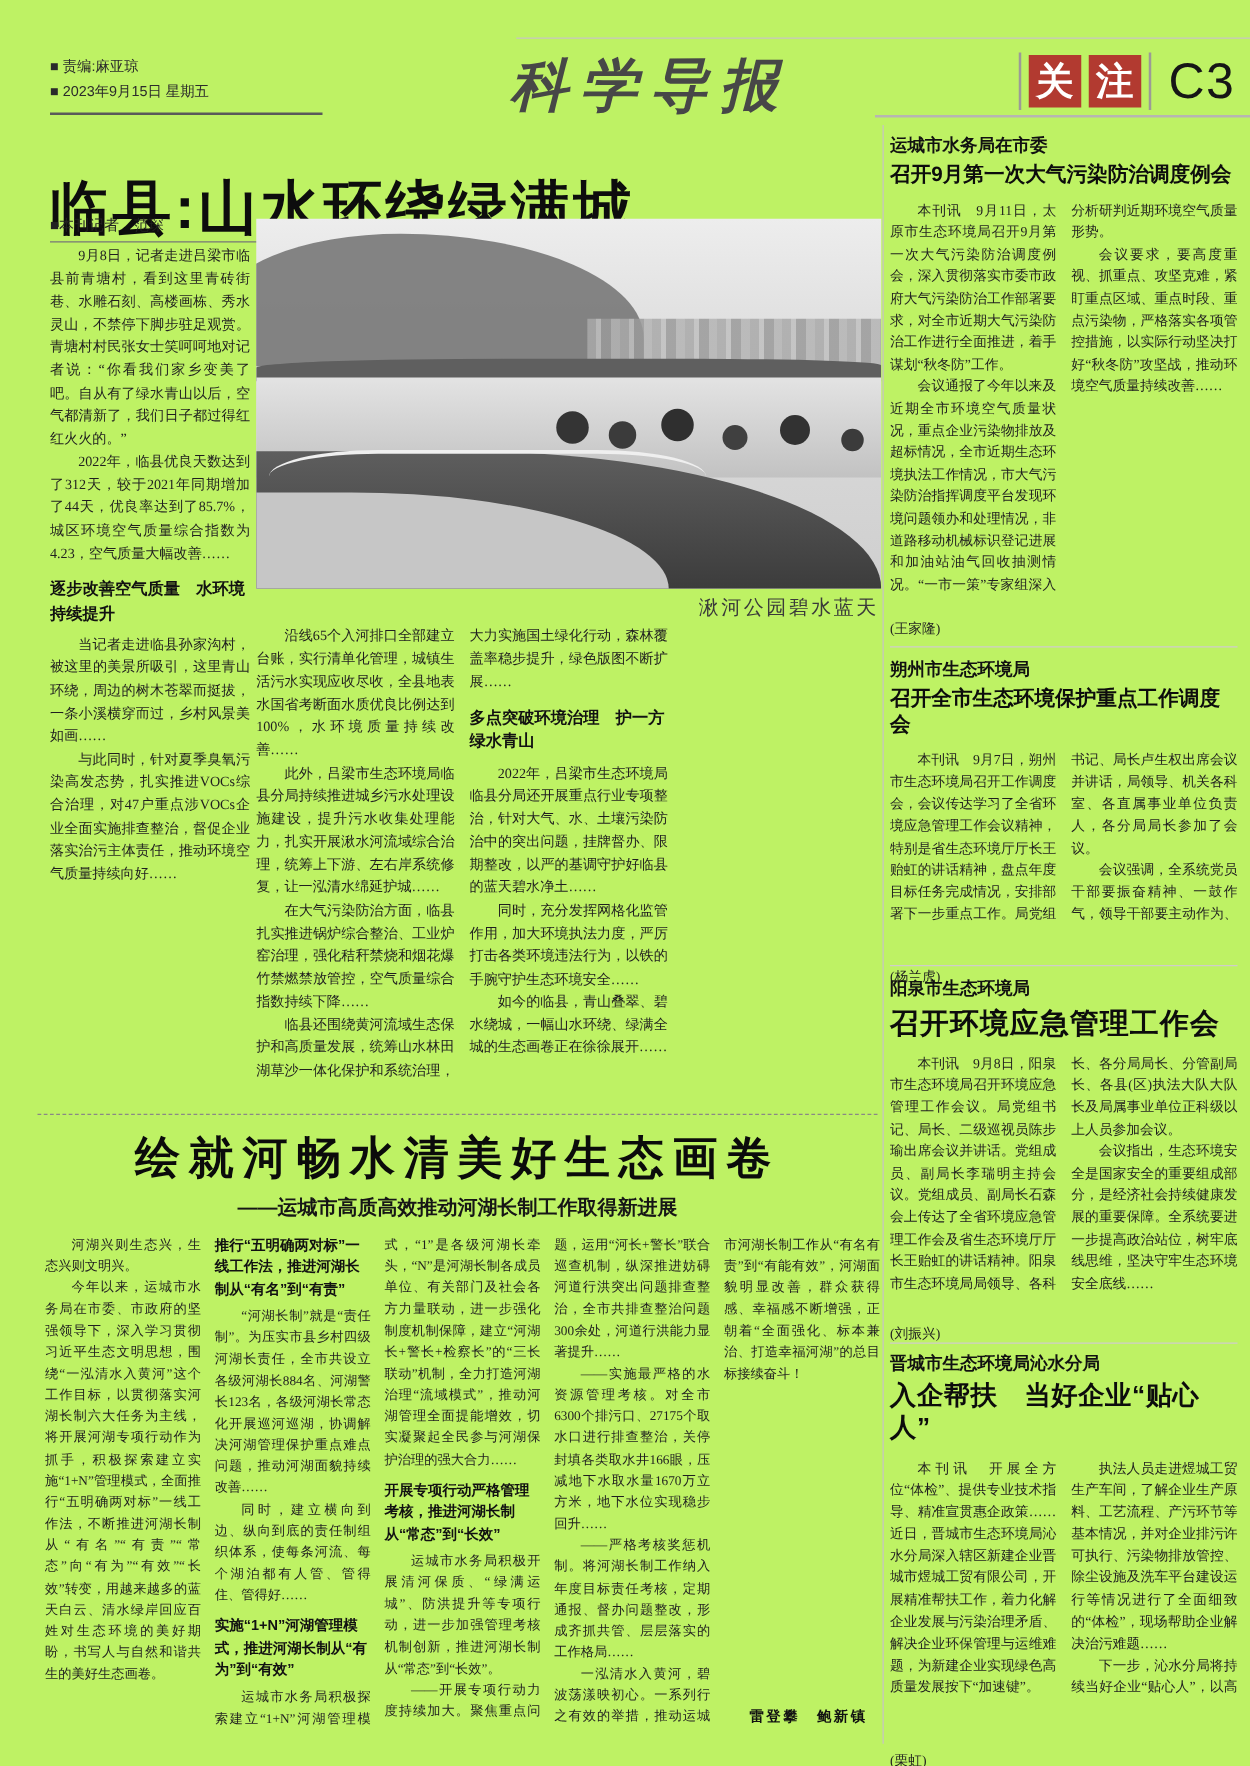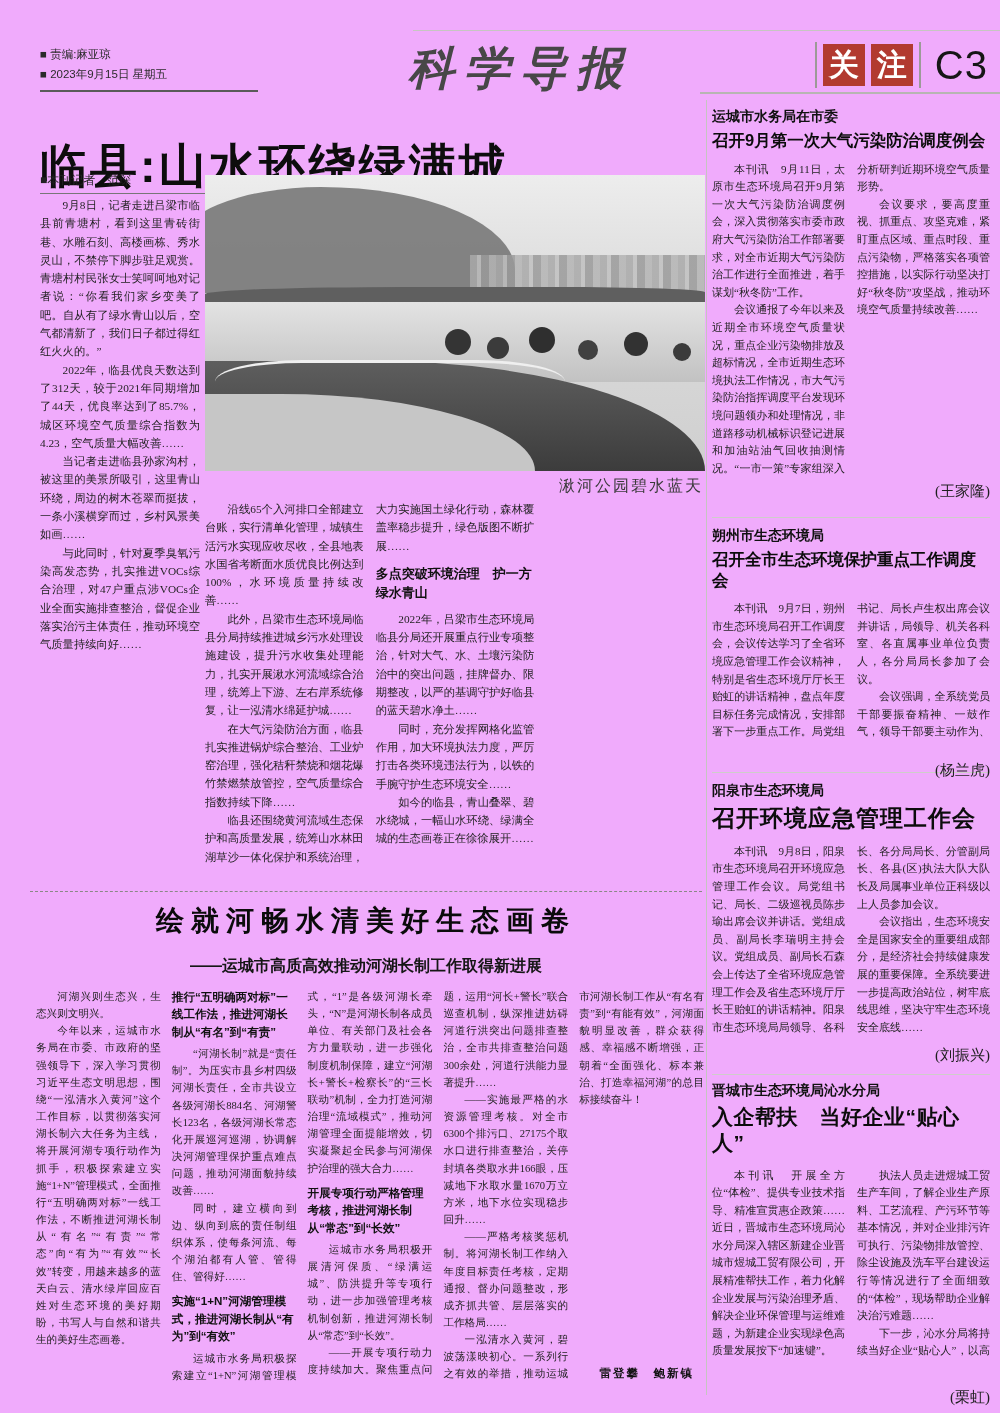--- a/index.html
+++ b/index.html
@@ -1,16 +1,16 @@
 <!DOCTYPE html>
 <html><head>
 <meta charset="utf-8">
 <style>
   html,body{margin:0;padding:0;background:#dcdad6;}
-  .page{position:relative;width:1000px;height:1413px;margin:0 auto;background:#f0abfc;
+  .page{position:relative;width:1000px;height:1413px;margin:0 auto;background:#bef264;
         font-family:"Liberation Serif","DejaVu Serif",serif;color:#1c1c1c;overflow:hidden;}
   
   .hd-left{position:absolute;left:40px;top:44px;width:218px;padding-bottom:6px;
            border-bottom:2px solid #5a5a5a;font-family:"Liberation Sans","DejaVu Sans",sans-serif;
            font-size:11.5px;color:#2b2b2b;line-height:1.75;}
   .hd-rule-top{position:absolute;left:413px;top:30px;right:0;height:1px;background:#c7c5c2;}
   .hd-rule-right{position:absolute;left:700px;top:92px;right:0;height:2px;background:#b7b5b2;}
   .masthead{position:absolute;left:408px;top:38px;font-size:46px;font-weight:bold;font-style:italic;
             color:#474747;letter-spacing:10px;font-family:"Liberation Serif","DejaVu Serif",serif;}
   .hd-right{position:absolute;top:42px;right:12px;display:flex;align-items:center;gap:6px;}
@@ -25,21 +25,21 @@
            letter-spacing:3px;color:#0d0d0d;font-family:"Liberation Sans","DejaVu Sans",sans-serif;}
   .m-byline{position:absolute;left:40px;top:172px;width:168px;font-size:12px;color:#222;
             border-bottom:1.5px solid #777;padding-bottom:4px;
             font-family:"Liberation Sans","DejaVu Sans",sans-serif;}
   .col-left{position:absolute;left:40px;top:196px;width:160px;height:686px;overflow:hidden;}
   .cols-bottom{position:absolute;left:205px;top:500px;width:500px;height:382px;overflow:hidden;
                column-count:3;column-gap:12px;column-fill:auto;}
   .para{margin:0;text-indent:2em;text-align:justify;font-size:11.3px;line-height:1.62;color:#1f1f1f;}
   .subhead{font-family:"Liberation Sans","DejaVu Sans",sans-serif;font-weight:700;font-size:13px;
            line-height:1.5;margin:9px 0 7px;color:#111;}
-  .credit{margin:3px 0 0;text-align:right;font-size:15px;color:#1f1f1f;}
+  .credit{margin:16px 0 0;font-size:11px;color:#1f1f1f;}
   
   .photo{position:absolute;left:205px;top:175px;width:500px;height:296px;overflow:hidden;
          background:linear-gradient(#ededed 0%,#dcdcdc 38%,#cfcfcf 100%);}
   .ph-hill{position:absolute;left:-6%;top:4%;width:68%;height:36%;background:#787878;
            border-radius:120% 160% 0 0/160% 220% 0 0;opacity:.9;}
   .ph-city{position:absolute;right:0;top:27%;width:47%;height:13%;opacity:.85;
            background:repeating-linear-gradient(90deg,#a9a9a9 0 7px,#c0c0c0 7px 11px,#9a9a9a 11px 19px,#b4b4b4 19px 26px);}
   .ph-treeline{position:absolute;left:0;top:38%;width:100%;height:6%;background:#5f5f5f;
                border-radius:40% 30% 0 0;}
   .ph-water{position:absolute;left:0;top:43%;width:100%;height:27%;
@@ -66,21 +66,21 @@
   .ra-title{font-family:"Liberation Sans","DejaVu Sans",sans-serif;font-weight:900;color:#0c0c0c;
             margin:0 0 10px;line-height:1.25;}
   .t-md{font-size:16.5px;letter-spacing:0;}
   .t-lg{font-size:23px;letter-spacing:1px;}
   .t-xl{font-size:21px;letter-spacing:0.5px;}
   .ra-body{column-count:2;column-gap:12px;column-fill:auto;overflow:hidden;}
   .ra-body .para{font-size:11px;line-height:1.6;}
   .h-a1{height:318px;} .h-a2{height:158px;} .h-a3{height:200px;} .h-a4{height:218px;}
   
   .b-title{position:absolute;left:40px;top:902px;width:652px;text-align:center;font-weight:900;
-           font-size:28px;letter-spacing:7px;color:#0b0b0b;}
+           font-size:36px;letter-spacing:7px;color:#0b0b0b;}
   .b-subtitle{position:absolute;left:40px;top:956px;width:652px;text-align:center;font-weight:700;
               font-size:16px;color:#161616;font-family:"Liberation Sans","DejaVu Sans",sans-serif;}
   .b-body{position:absolute;left:36px;top:988px;width:668px;height:398px;overflow:hidden;
           column-count:5;column-gap:11px;column-fill:auto;}
   .b-body .para{font-size:10.6px;line-height:1.62;}
   .b-body .subhead{font-size:11.6px;margin:7px 0 5px;}
   .b-credit{position:absolute;right:306px;top:1366px;font-weight:700;font-size:11.5px;color:#111;
             font-family:"Liberation Sans","DejaVu Sans",sans-serif;letter-spacing:2px;}
 </style>
 </head>
@@ -114,20 +114,21 @@
     <div class="ph-tree" style="left:48%;top:52%;"></div>
     <div class="ph-bank"></div>
     <div class="ph-path"></div>
     <div class="ph-rail"></div>
   </div>
   <div class="ph-caption">湫河公园碧水蓝天</div>
 
   <div class="col-left">
       <p class="para">9月8日，记者走进吕梁市临县前青塘村，看到这里青砖街巷、水雕石刻、高楼画栋、秀水灵山，不禁停下脚步驻足观赏。青塘村村民张女士笑呵呵地对记者说：“你看我们家乡变美了吧。自从有了绿水青山以后，空气都清新了，我们日子都过得红红火火的。”</p>
       <p class="para">2022年，临县优良天数达到了312天，较于2021年同期增加了44天，优良率达到了85.7%，城区环境空气质量综合指数为4.23，空气质量大幅改善……</p>
+      <div class="subhead">逐步改善空气质量　水环境持续提升</div>
       <p class="para">当记者走进临县孙家沟村，被这里的美景所吸引，这里青山环绕，周边的树木苍翠而挺拔，一条小溪横穿而过，乡村风景美如画……</p>
       <p class="para">与此同时，针对夏季臭氧污染高发态势，扎实推进VOCs综合治理，对47户重点涉VOCs企业全面实施排查整治，督促企业落实治污主体责任，推动环境空气质量持续向好……</p>
     </div>
   <div class="cols-bottom">
       <p class="para">沿线65个入河排口全部建立台账，实行清单化管理，城镇生活污水实现应收尽收，全县地表水国省考断面水质优良比例达到100%，水环境质量持续改善……</p>
       <p class="para">此外，吕梁市生态环境局临县分局持续推进城乡污水处理设施建设，提升污水收集处理能力，扎实开展湫水河流域综合治理，统筹上下游、左右岸系统修复，让一泓清水绵延护城……</p>
       <p class="para">在大气污染防治方面，临县扎实推进锅炉综合整治、工业炉窑治理，强化秸秆禁烧和烟花爆竹禁燃禁放管控，空气质量综合指数持续下降……</p>
       <p class="para">临县还围绕黄河流域生态保护和高质量发展，统筹山水林田湖草沙一体化保护和系统治理，大力实施国土绿化行动，森林覆盖率稳步提升，绿色版图不断扩展……</p>
       <div class="subhead">多点突破环境治理　护一方绿水青山</div>
       <p class="para">2022年，吕梁市生态环境局临县分局还开展重点行业专项整治，针对大气、水、土壤污染防治中的突出问题，挂牌督办、限期整改，以严的基调守护好临县的蓝天碧水净土……</p>

